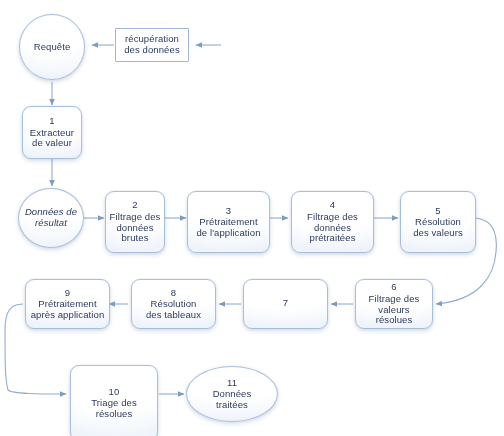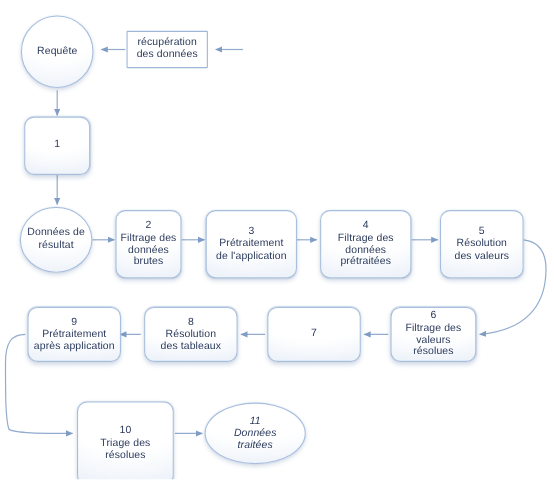--- a/index.html
+++ b/index.html
@@ -122,23 +122,25 @@
   </div>
 
   <div class="node plain-box" style="left:115px; top:28px; width:74px; height:34px;">
     <div class="lbl">récupération
 des données</div>
   </div>
 
 
   <div class="node rounded" style="left:22px; top:106px; width:60px; height:53px;">
     <div class="num">1</div>
-  </div>
-
-  <div class="node ellipse" style="left:18px; top:188px; width:66px; height:60px;">
+    <div class="lbl">Extracteur
+de valeur</div>
+  </div>
+
+  <div class="node ellipse" style="left:18px; top:188px; width:66px; height:60px;font-style:italic;">
     <div class="lbl">Données de
 résultat</div>
   </div>
 
   <div class="node rounded" style="left:105px; top:191px; width:60px; height:62px;">
     <div class="num">2</div>
     <div class="lbl">Filtrage des
 données
 brutes</div>
   </div>
@@ -183,19 +185,19 @@
     <div class="lbl">Prétraitement
 après application</div>
   </div>
 
   <div class="node rounded" style="left:70px; top:365px; width:88px; height:76px;">
     <div class="num">10</div>
     <div class="lbl">Triage des
 résolues</div>
   </div>
 
-  <div class="node ellipse" style="left:186px; top:366px; width:92px; height:56px;font-style:italic;">
+  <div class="node ellipse" style="left:186px; top:366px; width:92px; height:56px;">
     <div class="num">11</div>
     <div class="lbl">Données
 traitées</div>
   </div>
 
 </div>
 
 </body></html>

